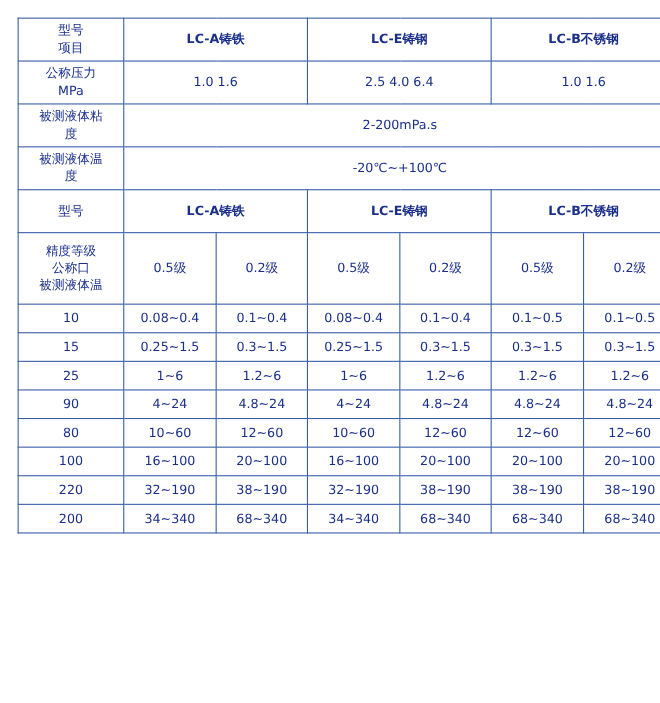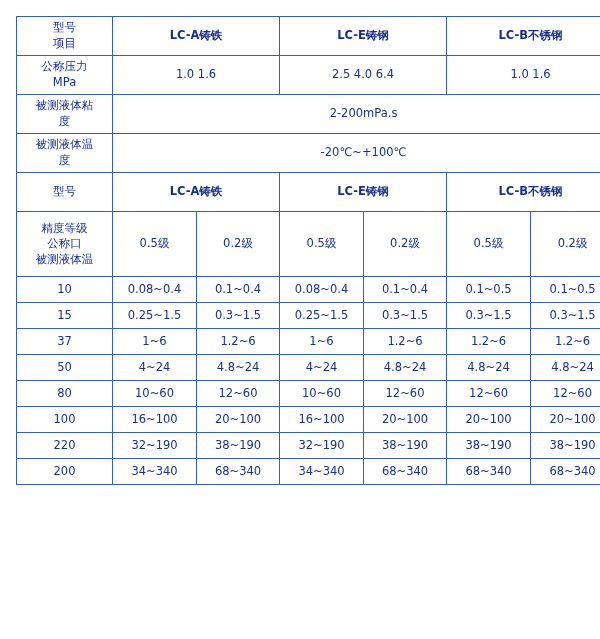--- a/index.html
+++ b/index.html
@@ -145,30 +145,30 @@
       <tr class="row-small">
         <td>15</td>
         <td>0.25~1.5</td>
         <td>0.3~1.5</td>
         <td>0.25~1.5</td>
         <td>0.3~1.5</td>
         <td>0.3~1.5</td>
         <td>0.3~1.5</td>
       </tr>
       <tr class="row-small">
-        <td>37</td>
+        <td>25</td>
         <td>1~6</td>
         <td>1.2~6</td>
         <td>1~6</td>
         <td>1.2~6</td>
         <td>1.2~6</td>
         <td>1.2~6</td>
       </tr>
       <tr class="row-small">
-        <td>50</td>
+        <td>90</td>
         <td>4~24</td>
         <td>4.8~24</td>
         <td>4~24</td>
         <td>4.8~24</td>
         <td>4.8~24</td>
         <td>4.8~24</td>
       </tr>
       <tr class="row-small">
         <td>80</td>
         <td>10~60</td>

